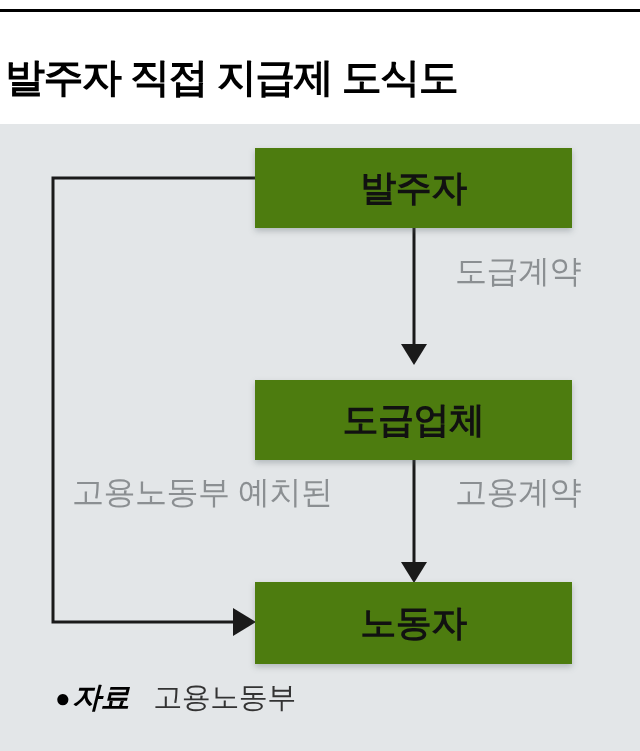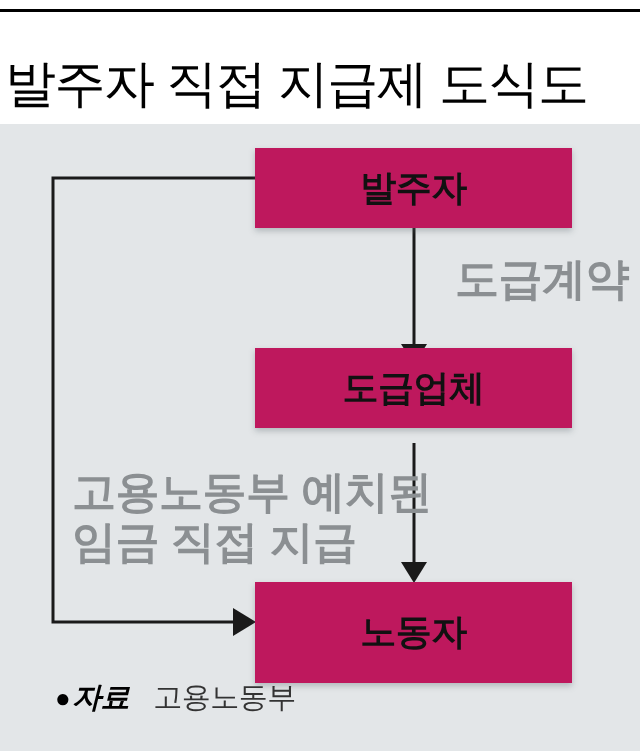--- a/index.html
+++ b/index.html
@@ -19,22 +19,22 @@
   }
   .top-rule {
     position: absolute;
     top: 9px; left: 0;
     width: 640px; height: 3px;
     background: var(--title-black);
   }
   .page-title {
     position: absolute;
     left: 5px; top: 50px;
-    font-size: 51px;
-    font-weight: 400;
+    font-size: 40px;
+    font-weight: 700;
     letter-spacing: -1.5px;
     color: var(--title-black);
     white-space: nowrap;
   }
   .panel {
     position: absolute;
     left: 0; top: 124px;
     width: 640px; height: 627px;
     background: var(--panel-bg);
   }
@@ -46,37 +46,37 @@
   .flow-line {
     stroke: var(--line-black);
     stroke-width: 3;
     fill: none;
   }
   .flow-head { fill: var(--line-black); stroke: none; }
   .node {
     position: absolute;
     left: 255px;
     width: 317px; height: 80px;
-    background: #be185d;
+    background: #4d7c0f;
     box-shadow: 0 3px 6px rgba(90, 100, 105, 0.35);
     display: flex;
     align-items: center;
     justify-content: center;
     font-size: 36px;
     font-weight: 800;
     letter-spacing: -0.5px;
     color: #111111;
   }
   .node-orderer    { top: 24px;  }
-  .node-contractor { top: 224px; }
-  .node-worker     { top: 458px; height: 101px; }
+  .node-contractor { top: 256px; }
+  .node-worker     { top: 458px; height: 82px; }
   .edge-label {
     position: absolute;
-    font-size: 44px;
-    font-weight: 700;
+    font-size: 32px;
+    font-weight: 400;
     letter-spacing: -0.5px;
     color: var(--label-gray);
     white-space: nowrap;
   }
   .label-contract   { left: 455px; top: 126px; }
   .label-employment { left: 455px; top: 347px; }
   .label-escrow     { left: 72px;  top: 343px; line-height: 50px; }
   .label-escrow span { display: block; }
   .source-note {
     position: absolute;
@@ -123,23 +123,23 @@
       <polyline class="flow-line" points="255,54 53,54 53,498 233,498"></polyline>
       <polygon class="flow-head" points="233,484 233,512 256,498"></polygon>
     </g>
   </svg>
 
   <div class="node node-orderer">발주자</div>
   <div class="node node-contractor">도급업체</div>
   <div class="node node-worker">노동자</div>
 
   <div class="edge-label label-contract">도급계약</div>
+  <div class="edge-label label-employment">고용계약</div>
 
   <div class="edge-label label-escrow">
     <span>고용노동부 예치된</span>
-    <span>임금 직접 지급</span>
   </div>
 
   <div class="source-note">
     <span class="bullet">●</span><span class="src-label">자료</span><span class="src-value">고용노동부</span>
   </div>
 
 </div>
 
 </body></html>

